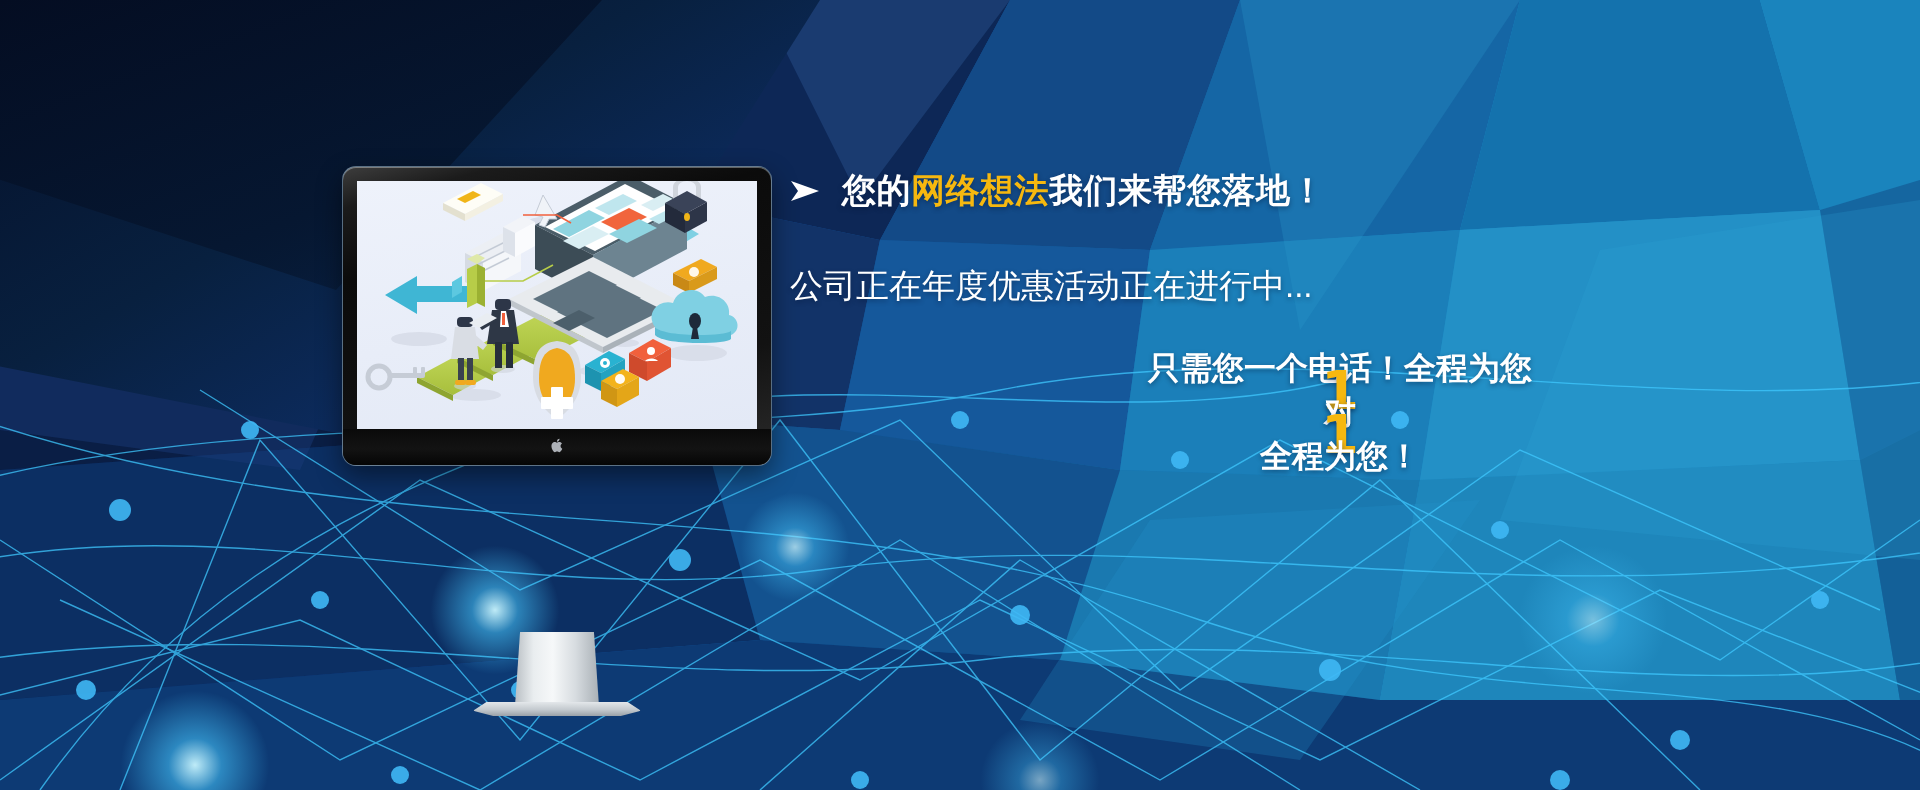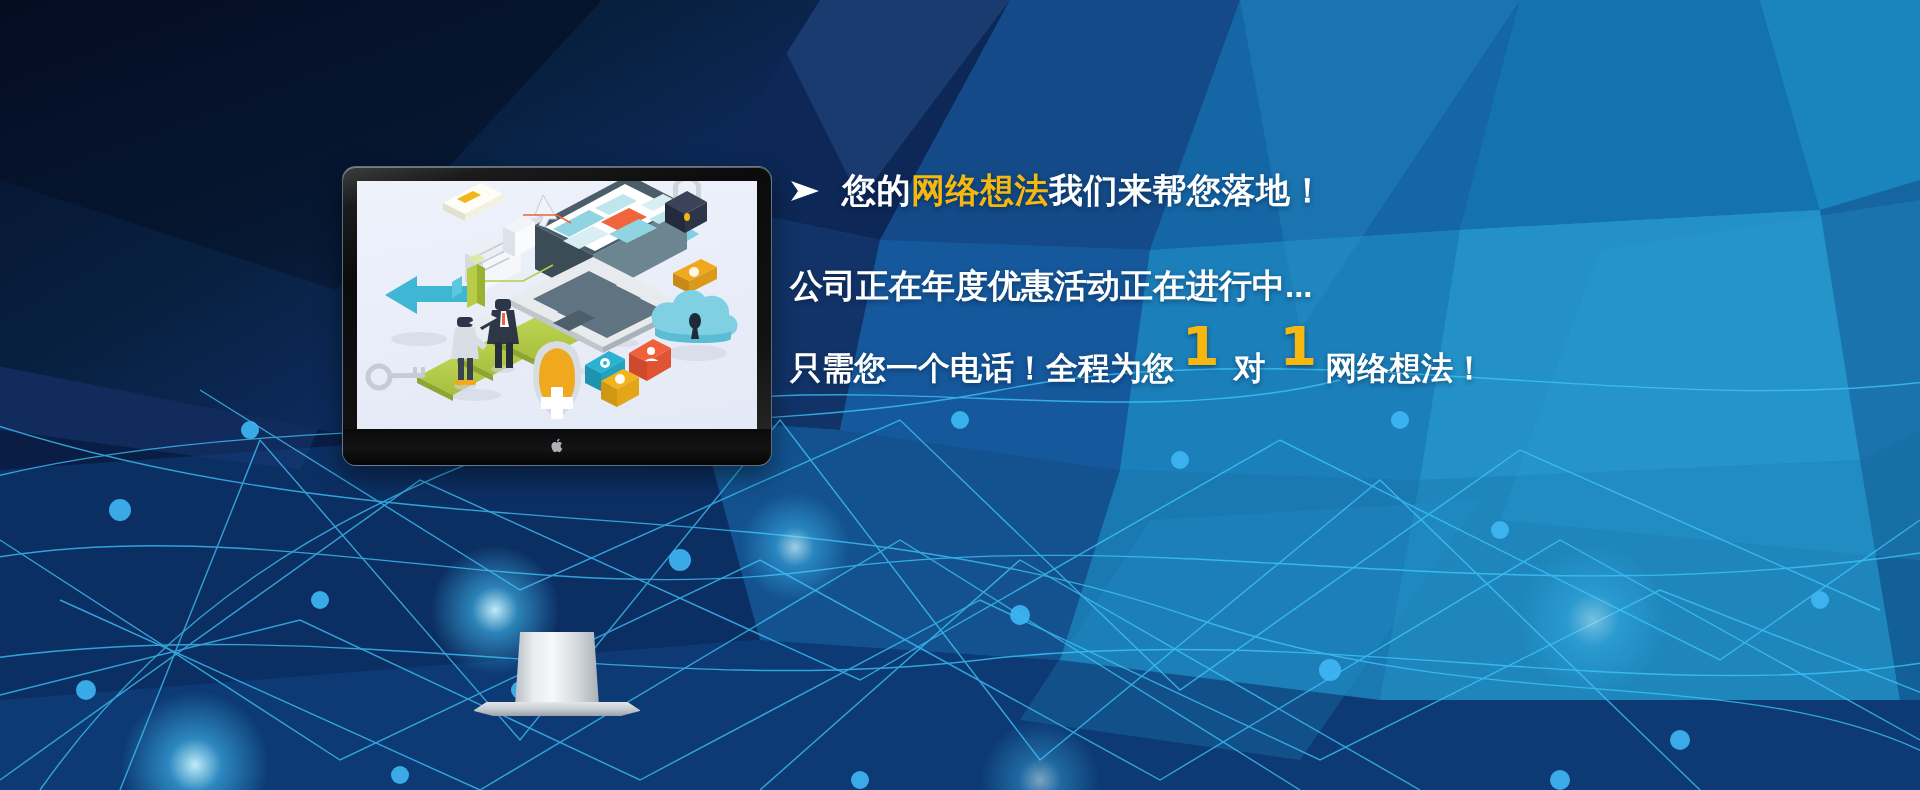--- a/index.html
+++ b/index.html
@@ -92,27 +92,27 @@
   .bullet-arrow{
     width:52px;flex:0 0 52px;color:#ffffff;font-size:30px;line-height:1;
     display:flex;align-items:center;
   }
   .bullet-text{
     font-size:34px;font-weight:bold;color:#ffffff;letter-spacing:.5px;
     text-shadow:0 2px 5px rgba(0,20,50,.45);white-space:nowrap;
   }
   .hl{color:#f6b80f;}
   .line4{
-    margin-top:42px;margin-left:0;font-size:33px;font-weight:bold;color:#ffffff;
+    margin-top:42px;margin-left:0;font-size:33px;font-weight:normal;color:#ffffff;
     text-shadow:0 2px 5px rgba(0,20,50,.45);white-space:nowrap;
   }
   .line5{
     margin-top:38px;font-size:32px;font-weight:bold;color:#ffffff;
     text-shadow:0 2px 5px rgba(0,20,50,.45);white-space:nowrap;
-    display:flex;align-items:flex-start;
+    display:flex;align-items:center;flex-direction:column;
   }
   .big1{
     color:#f6b80f;font-size:54px;font-weight:bold;line-height:0;
     padding:0 8px;font-family:"DejaVu Sans",sans-serif;
   }
   .sep-dui{padding:0 6px;}
 </style>
 </head>
 <body>
 
@@ -429,18 +429,18 @@
 
 
 
     <div class="line4">公司正在年度优惠活动正在进行中...</div>
 
     <div class="line5">
       <span>只需您一个电话！全程为您</span>
       <span class="big1">1</span>
       <span class="sep-dui">对</span>
       <span class="big1">1</span>
-      <span>网络想法！</span>
+      <span>全程为您！</span>
     </div>
 
   </div>
 
 </div>
 
 </body></html>

